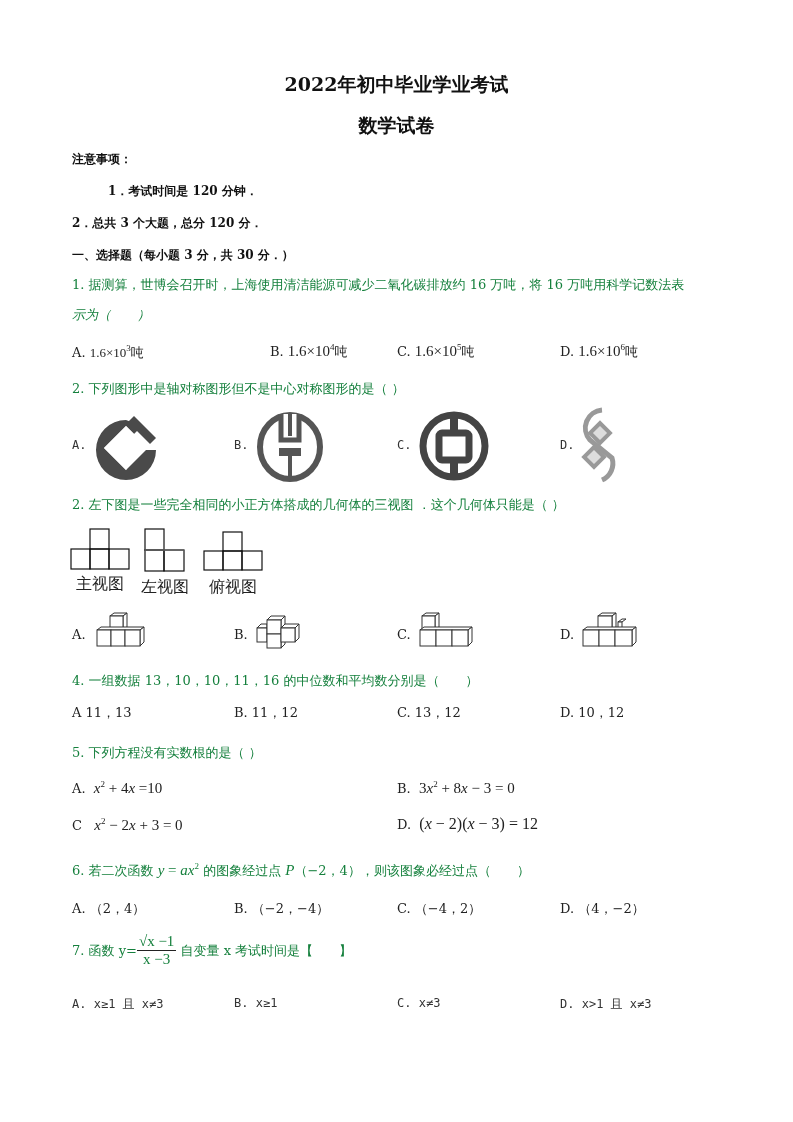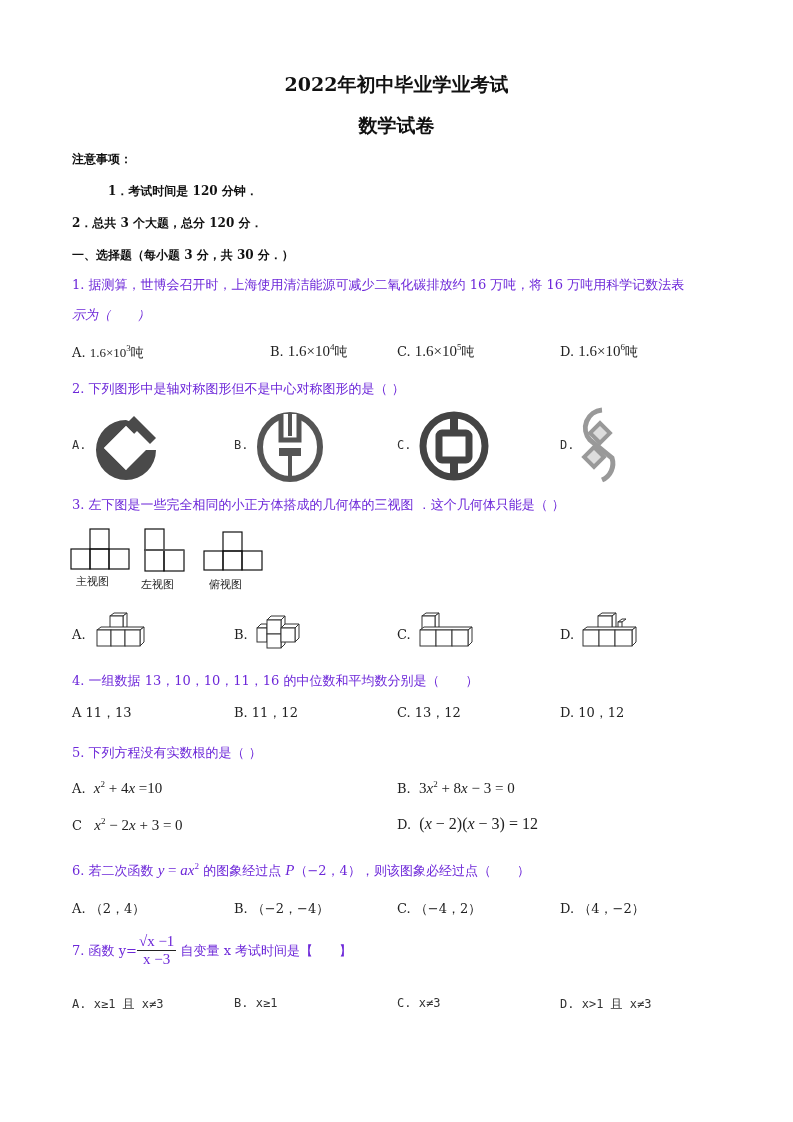--- a/index.html
+++ b/index.html
@@ -9,31 +9,31 @@
     font-family: "DejaVu Serif", "Liberation Serif", serif;
     color: #1a1a1a;
     overflow: hidden;
   }
   .abs { position: absolute; white-space: nowrap; }
   .title {
     left: 0; width: 793px; text-align: center;
     font-weight: bold; font-size: 19px; color: #111;
   }
   .bold { font-weight: bold; font-size: 12px; color: #111; }
-  .q { font-size: 13px; color: #6d28d9; }
+  .q { font-size: 13px; color: #15803d; }
   .opt { font-size: 13px; color: #222; }
   .math { font-family: "Liberation Serif", "DejaVu Serif", serif; font-size: 15px; }
   .math i { font-style: italic; }
   sup { font-size: 9px; vertical-align: 6px; line-height: 0; }
   .mono { font-family: "DejaVu Sans Mono", "Liberation Mono", monospace; font-size: 12px; color: #333; }
   .fig { position: absolute; }
   .frac { display: inline-block; vertical-align: middle; text-align: center; font-family: "Liberation Serif", serif; font-size: 15px; }
   .frac .num { display: block; border-bottom: 1px solid #222; padding: 0 2px; }
   .frac .den { display: block; padding: 0 2px; }
-  .viewlabel { font-family: "DejaVu Sans", sans-serif; font-size: 11px; color: #222; }
+  .viewlabel { font-family: "DejaVu Sans", sans-serif; font-size: 16px; color: #222; }
 </style>
 </head>
 <body>
 
 <div class="abs title" style="top:72px;">2022年初中毕业学业考试</div>
 <div class="abs title" style="top:113px;">数学试卷</div>
 
 <div class="abs bold" style="left:72px; top:151px;">注意事项：</div>
 <div class="abs bold" style="left:68px; top:183px;margin-left:40px;">1．考试时间是 120 分钟．</div>
 <div class="abs bold" style="left:72px; top:215px;">2．总共 3 个大题，总分 120 分．</div>
@@ -86,21 +86,21 @@
   <rect x="21" y="23" width="30" height="27" rx="3" fill="#fff" stroke="#444" stroke-width="7"></rect>
 </svg>
 
 <div class="abs mono" style="left:560px; top:438px;">D.</div>
 <svg class="fig" style="left:576px; top:406px;" width="50" height="78" viewBox="0 0 50 78">
   <path d="M26 4 A18 18 0 0 0 14 34 L36 52 A18 18 0 0 1 26 74" fill="none" stroke="#999" stroke-width="5"></path>
   <rect x="17" y="20" width="14" height="14" transform="rotate(45 24 27)" fill="#ddd" stroke="#999" stroke-width="4"></rect>
   <rect x="11" y="44" width="14" height="14" transform="rotate(45 18 51)" fill="#ddd" stroke="#999" stroke-width="4"></rect>
 </svg>
 
-<div class="abs q" style="left:72px; top:496px;">3. 左下图是一些完全相同的小正方体搭成的几何体的三视图 ．这个几何体只能是（ ）</div>
+<div class="abs q" style="left:72px; top:496px;">2. 左下图是一些完全相同的小正方体搭成的几何体的三视图 ．这个几何体只能是（ ）</div>
 
 <svg class="fig" style="left:70px; top:527px;" width="62" height="44" viewBox="0 0 62 44">
   <g fill="none" stroke="#111" stroke-width="1.2">
     <rect x="1" y="22" width="19" height="20"></rect>
     <rect x="20" y="22" width="19" height="20"></rect>
     <rect x="39" y="22" width="20" height="20"></rect>
     <rect x="20" y="2" width="19" height="20"></rect>
   </g>
 </svg>
 <div class="abs viewlabel" style="left:76px; top:574px;">主视图</div>

